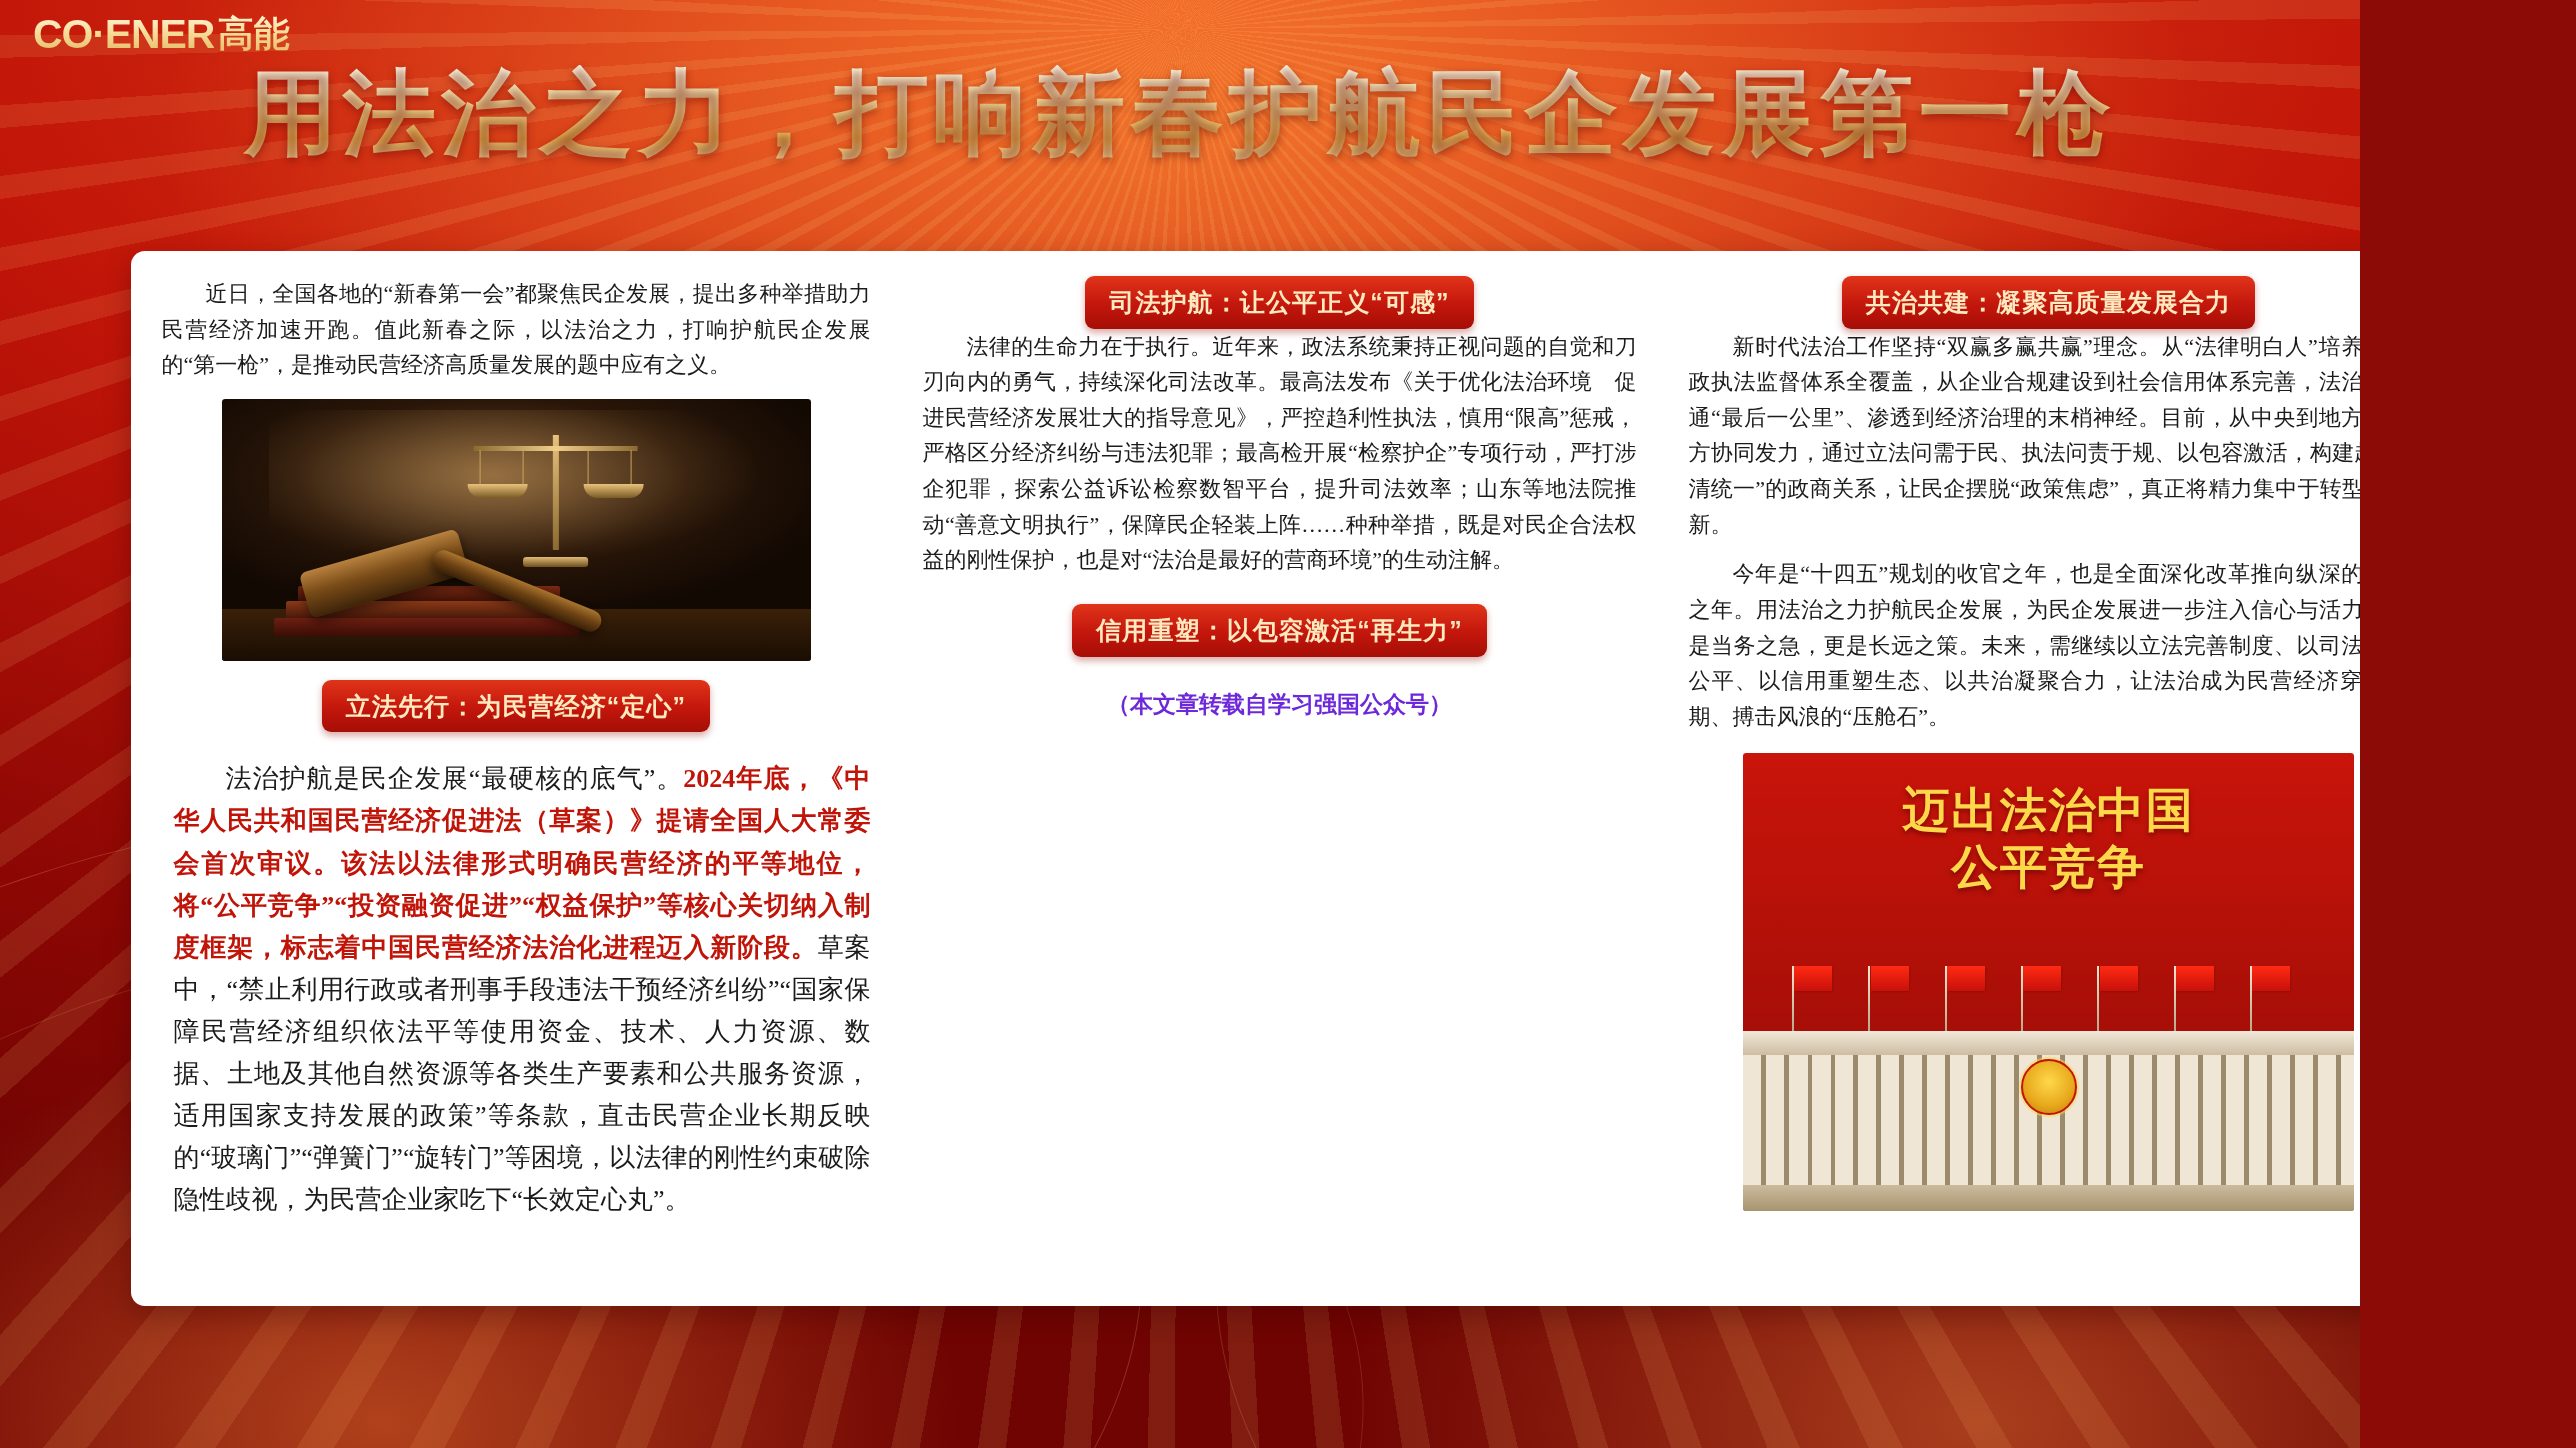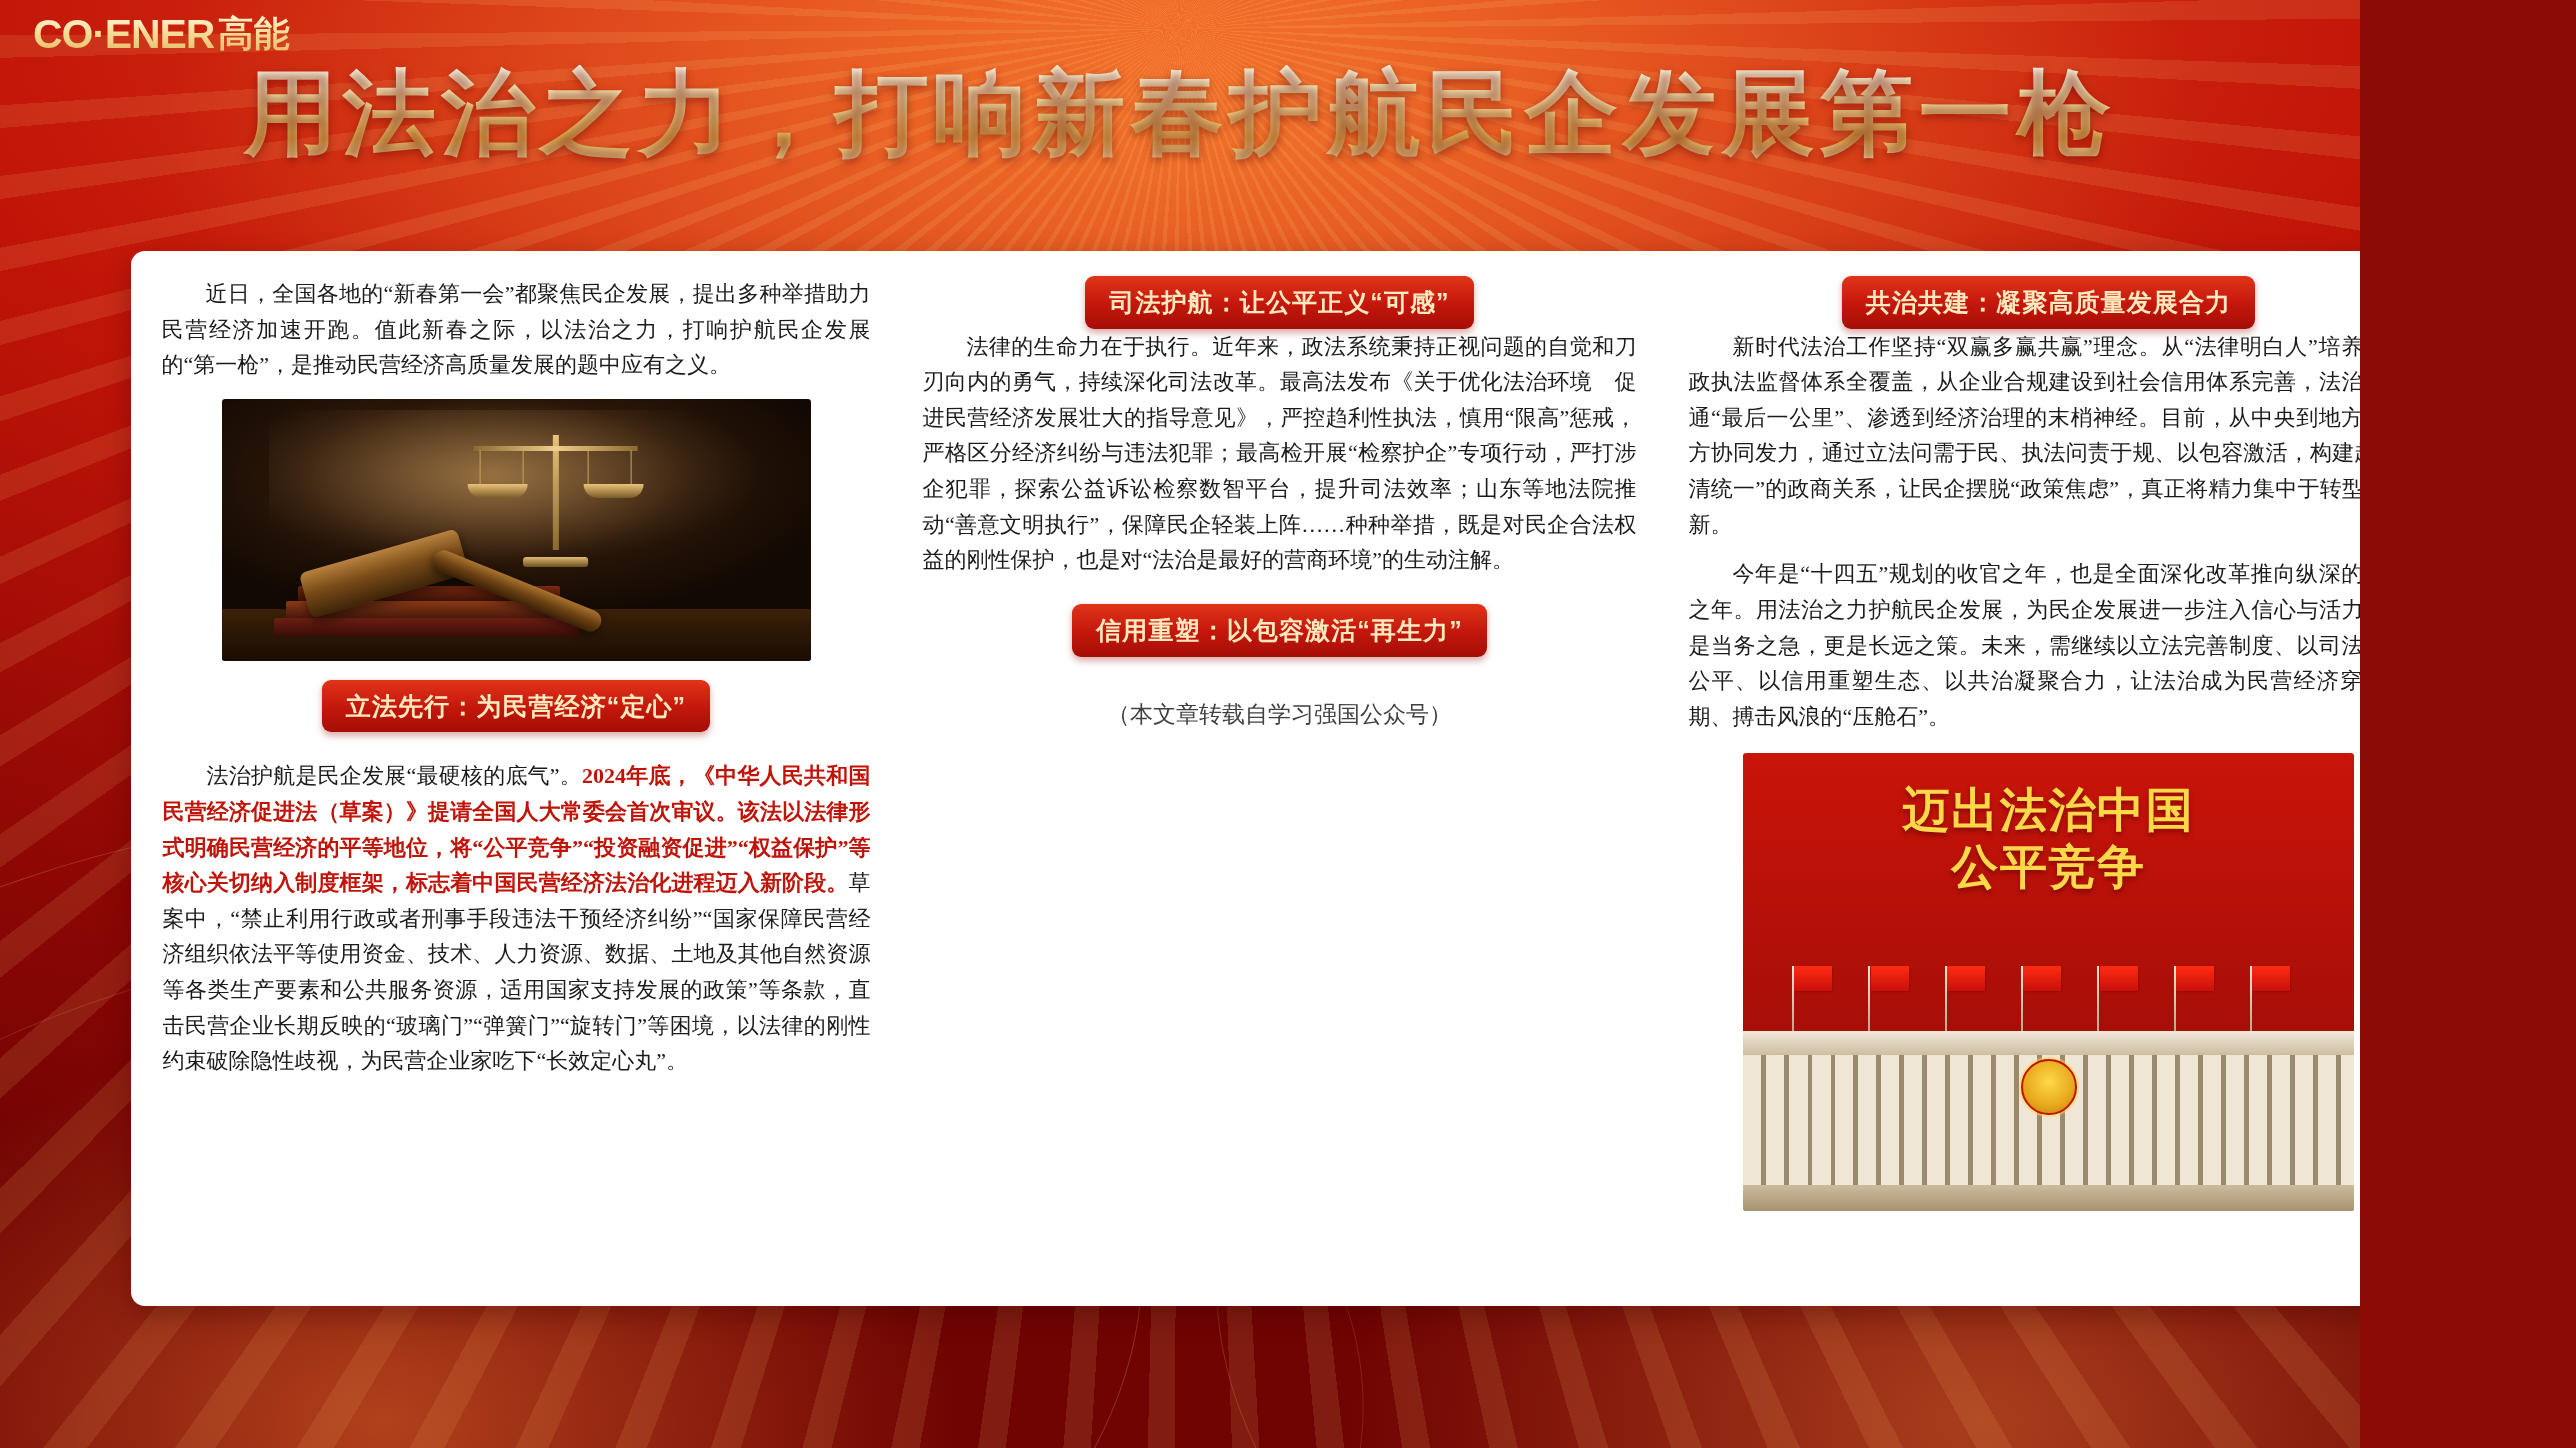--- a/index.html
+++ b/index.html
@@ -154,25 +154,25 @@
   p.body {
     font-size: 22px;
     line-height: 1.62;
     color: #1b1b1b;
     text-align: justify;
     margin: 0 0 14px 0;
     text-indent: 2em;
     font-family: "Liberation Serif", serif;
   }
   .para-mixed {
-    font-size: 22px;
+    font-size: 26px;
     line-height: 1.62;
     color: #1b1b1b;
     text-align: justify;
-    margin: 0 0 14px 1px;
+    margin: 0 0 14px 12px;
     text-indent: 2em;
     font-family: "Liberation Serif", serif;
   }
   .para-mixed .hl {
     color: #c01408;
     font-weight: bold;
   }
 
   
   .img-gavel {
@@ -303,25 +303,25 @@
     background: linear-gradient(180deg,#ff2b12,#c8100a);
     box-shadow: 1.1px 1.1px 2.2px rgba(0,0,0,0.25);
   }
   .flags .pole {
     position: absolute; bottom: 0; width: 2.2px; height: 65px;
     background: linear-gradient(180deg,#f2e7d2,#b9a98b);
   }
 
   
   .footnote {
-    margin-top: 42px;
+    margin-top: 32px;
     text-align: center;
     font-size: 23px;
-    font-weight: normal;
-    color: #404040;
+    font-weight: bold;
+    color: #6d28d9;
     font-family: "Liberation Serif", serif;
   }
   .sp-top-48 { margin-top: 26px; }
 </style>
 </head>
 <body>
 
 <div class="poster">
   <div class="rays"></div>
   <div class="glow-bottom-left"></div>

